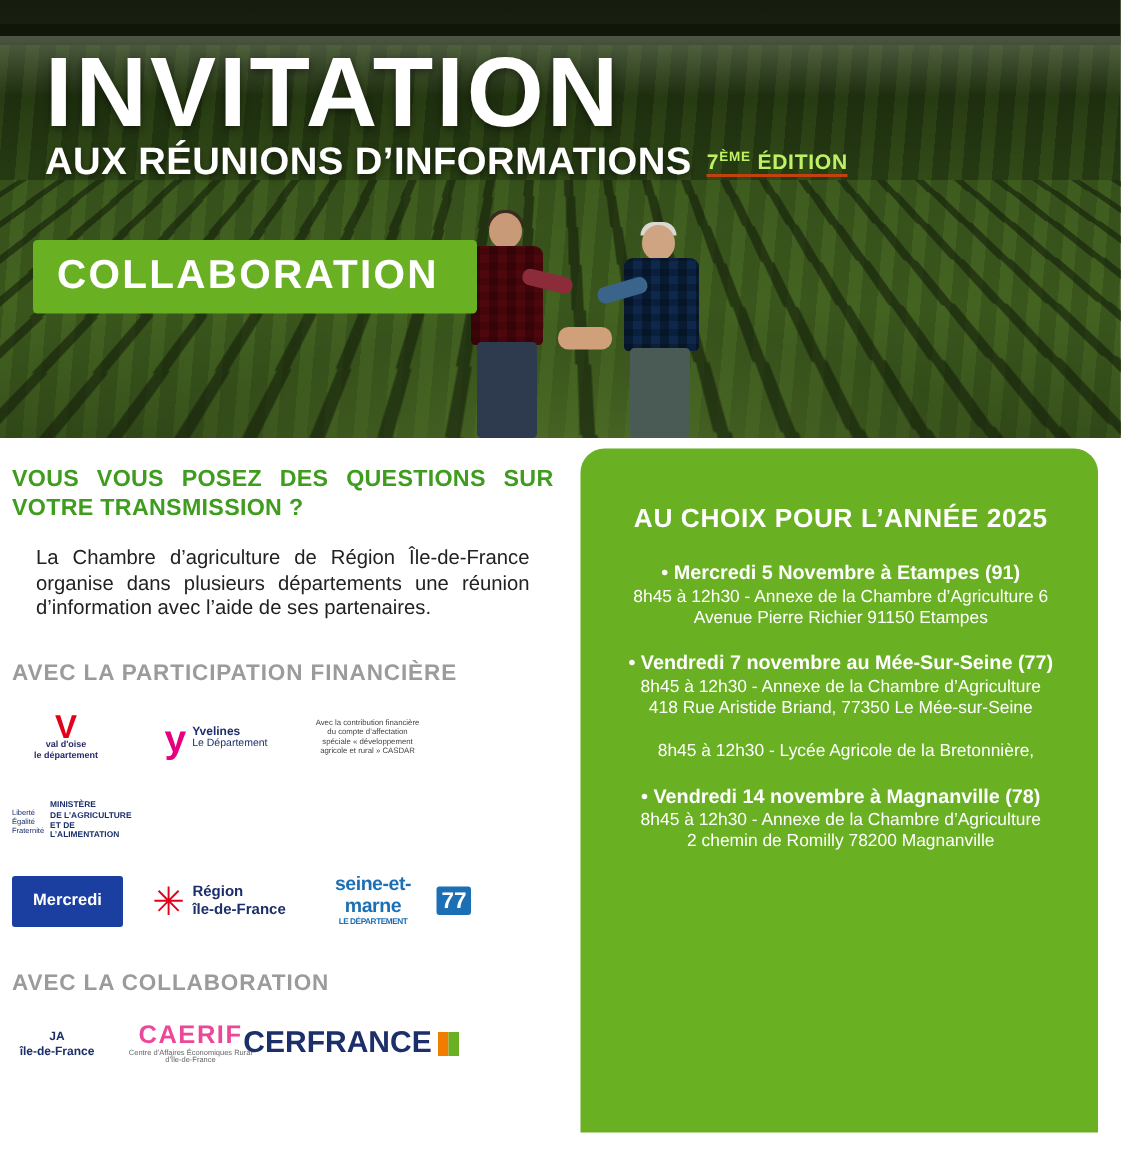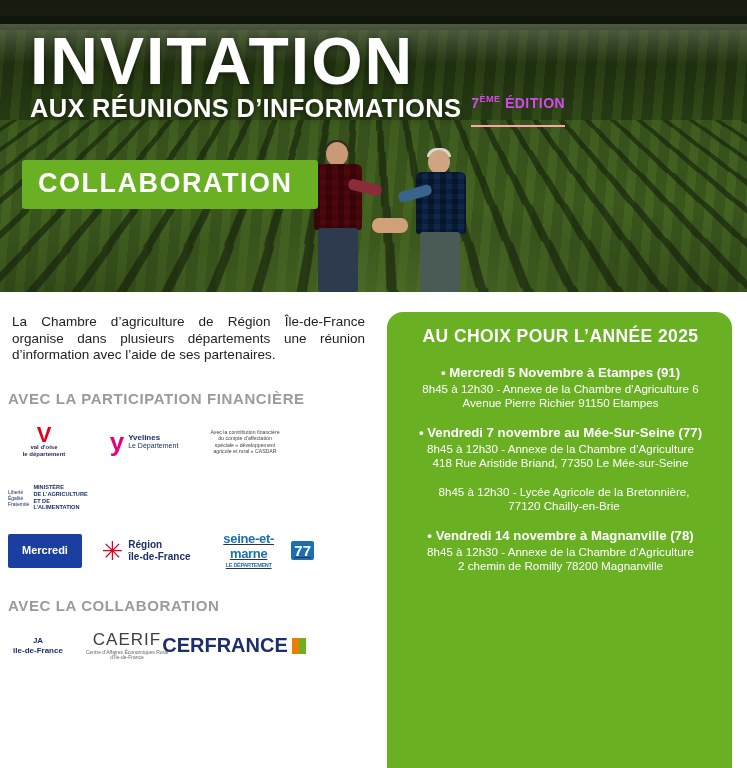--- a/index.html
+++ b/index.html
@@ -85,36 +85,36 @@
     position: absolute; left: 30px; top: 30px; right: 20px;
   }
   .t-invitation {
     font-size: 66px;
     line-height: 62px;
     font-weight: bold;
     color: #ffffff;
     letter-spacing: 2px;
     text-shadow: 0 2px 6px rgba(0,0,0,.45);
   }
-  .t-sub-row { display: flex; align-items: flex-start; gap: 10px; margin-top: 2px; }
+  .t-sub-row { display: flex; align-items: center; gap: 10px; margin-top: 2px; }
   .t-sub {
     font-size: 25.5px;
     font-weight: bold;
     color: #ffffff;
     letter-spacing: .3px;
     text-shadow: 0 2px 5px rgba(0,0,0,.5);
     white-space: nowrap;
   }
   .t-edition {
-    color: #d946ef;
+    color: #bef264;
     font-size: 14px;
     font-weight: bold;
     letter-spacing: .5px;
-    padding-bottom: 14px;
-    border-bottom: 2px solid #fca5a5;
+    padding-bottom: 0;
+    border-bottom: 2px solid #c2410c;
     white-space: nowrap;
   }
   .t-edition sup { font-size: 9px; }
   .badge-transmission {
     position: absolute; left: 22px; top: 160px;
     background: #6ab023;
     color: #ffffff;
     font-size: 27px;
     font-weight: bold;
     letter-spacing: 1.5px;
@@ -133,21 +133,21 @@
     line-height: 19px;
     letter-spacing: .2px;
     text-align: justify;
     margin: 0 0 4px 0;
   }
   .para {
     color: #222;
     font-size: 13.5px;
     line-height: 16.5px;
     text-align: justify;
-    margin: 4px;
+    margin: 16px;
   }
   .h-gray {
     color: #9b9b9b;
     font-size: 15px;
     font-weight: bold;
     letter-spacing: .6px;
     margin: 26px 0 12px 0;
   }
 
   .logo-grid { display: flex; flex-wrap: wrap; align-items: center; gap: 10px 16px; }
@@ -170,48 +170,48 @@
   .lg-caisse { width: 74px; height: 46px; font-size:5.2px; color:#444; text-align:center; line-height:1.25; }
   .lg-minagri { width: 86px; height: 46px; display:flex; gap:4px; }
   .lg-minagri .rf { font-size:5px; color:#1b2f6b; text-align:left; line-height:1.2; }
   .lg-minagri .mt { font-size:5.6px; color:#1b2f6b; font-weight:bold; text-align:left; line-height:1.25; }
 
   .lg-essonne { width: 74px; height: 34px; background:#1b3fa0; color:#fff; display:flex; align-items:center; justify-content:center; border-radius:2px; font-size:11px; font-weight:bold; }
   .lg-region { width: 96px; height: 40px; display:flex; align-items:center; gap:5px; }
   .lg-region .star { color:#e2001a; font-size:26px; line-height:22px; }
   .lg-region .txt { color:#1b2f6b; font-size:10px; font-weight:bold; text-align:left; line-height:12px; }
   .lg-region .txt b { display:block; color:#1b2f6b; }
-  .lg-seine { width: 104px; height: 34px; display:flex; align-items:center; gap:4px;text-decoration:underline; }
+  .lg-seine { width: 104px; height: 34px; display:flex; align-items:center; gap:4px; }
   .lg-seine .t { color:#1b6fb5; font-size:13px; font-weight:bold; letter-spacing:-.3px; }
   .lg-seine .n { background:#1b6fb5; color:#fff; font-size:15px; font-weight:bold; padding:1px 3px; border-radius:2px; }
   .lg-seine .s { color:#1b6fb5; font-size:5.5px; display:block; }
 
   .lg-ifrance { width: 60px; height: 40px; color:#1b2f6b; font-size:8px; font-weight:bold; }
   .lg-caerif { width: 86px; height: 40px; }
-  .lg-caerif .big { color:#404040; font-size:17px; font-weight:normal; letter-spacing:1px; }
+  .lg-caerif .big { color:#ec4899; font-size:17px; font-weight:bold; letter-spacing:1px; }
   .lg-caerif .small { color:#666; font-size:5px; }
   .lg-cerfrance { width: 96px; height: 34px; display:flex; align-items:center; gap:4px; }
   .lg-cerfrance .t { color:#1b2f6b; font-size:20px; font-weight:bold; }
   .lg-cerfrance .sq { display:flex; }
   .lg-cerfrance .sq i { display:block; width:7px; height:16px; }
   .lg-msa { width: 104px; height: 44px; display:flex; align-items:center; gap:5px; }
   .lg-msa .m { color:#1b3fa0; font-size:28px; font-weight:bold; letter-spacing:-1px; line-height:26px; }
   .lg-msa .lines { text-align:left; font-size:7px; color:#f07d00; font-weight:bold; line-height:1.35; }
   .lg-devenir { width: 84px; height: 44px; }
   .lg-accomp { width: 84px; height: 40px; color:#5a5a5a; font-size:6px; }
   .lg-installer { width: 92px; height: 40px; display:flex; align-items:center; gap:4px; }
 
   
   .panel {
     position: absolute;
-    left: 387px; top: 20px;
+    left: 387px; top: 7px;
     width: 345px; height: 456px;
     background: #6ab023;
     border-radius: 16px 16px 0 0;
-    padding: 14px 20px 10px 22px;
+    padding: 36px 20px 10px 22px;
     color: #ffffff;
   }
   .panel h2 {
     margin: 0 0 18px 0;
     font-size: 17.5px;
     font-weight: bold;
     letter-spacing: .4px;
     text-align: center;
   }
   .evt { margin-bottom: 15px; text-align: center; }
@@ -261,20 +261,21 @@
       <div class="t-edition"><span>7</span><sup>ÈME</sup><span> ÉDITION</span></div>
     </div>
   </div>
 
   <div class="badge-transmission">COLLABORATION</div>
 </div>
 
 <div class="content">
 
   <div class="left-col">
+    <div class="h-green">VOUS VOUS POSEZ DES QUESTIONS SUR VOTRE TRANSMISSION ?</div>
     <p class="para">La Chambre d’agriculture de Région Île-de-France organise dans plusieurs départements une réunion d’information avec l’aide de ses partenaires.</p>
 
     <div class="h-gray">AVEC LA PARTICIPATION FINANCIÈRE</div>
 
     <div class="logo-grid">
       <div class="logo lg-valdoise">
         <div>
           <div class="v">V</div>
           <div class="sub">val d'oise<br>le département</div>
         </div>
@@ -350,21 +351,20 @@
     </div>
 
     <div class="evt">
       <p class="evt-title"><span>•</span> <span>Vendredi 7 novembre au Mée-Sur-Seine (77)</span></p>
       <p class="evt-line">8h45 à 12h30 - Annexe de la Chambre d’Agriculture</p>
       <p class="evt-line">418 Rue Aristide Briand, 77350 Le Mée-sur-Seine</p>
     </div>
 
     <div class="evt indent">
       <p class="evt-line">8h45 à 12h30 - Lycée Agricole de la Bretonnière,</p>
-      <p class="evt-line">77120 Chailly-en-Brie</p>
     </div>
 
     <div class="evt">
       <p class="evt-title"><span>•</span> <span>Vendredi 14 novembre à Magnanville (78)</span></p>
       <p class="evt-line">8h45 à 12h30 - Annexe de la Chambre d’Agriculture</p>
       <p class="evt-line">2 chemin de Romilly 78200 Magnanville</p>
     </div>
 
   </div>
 

